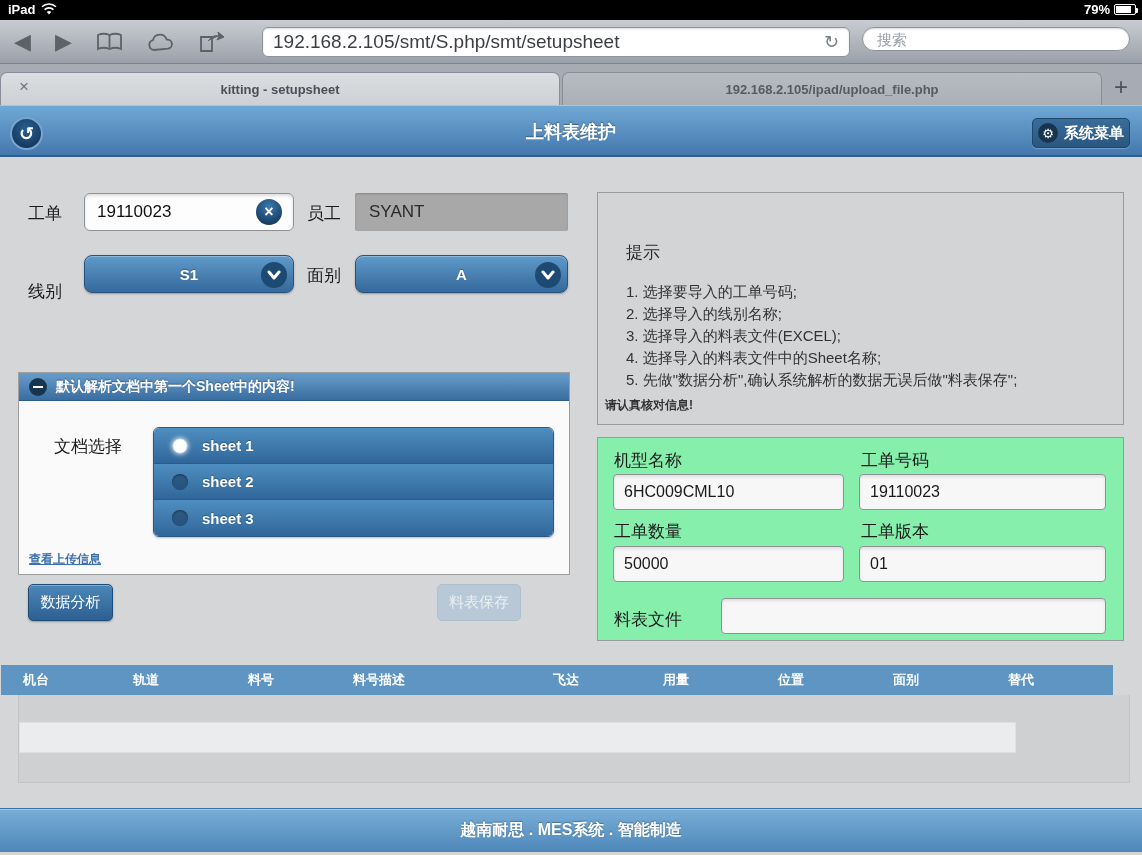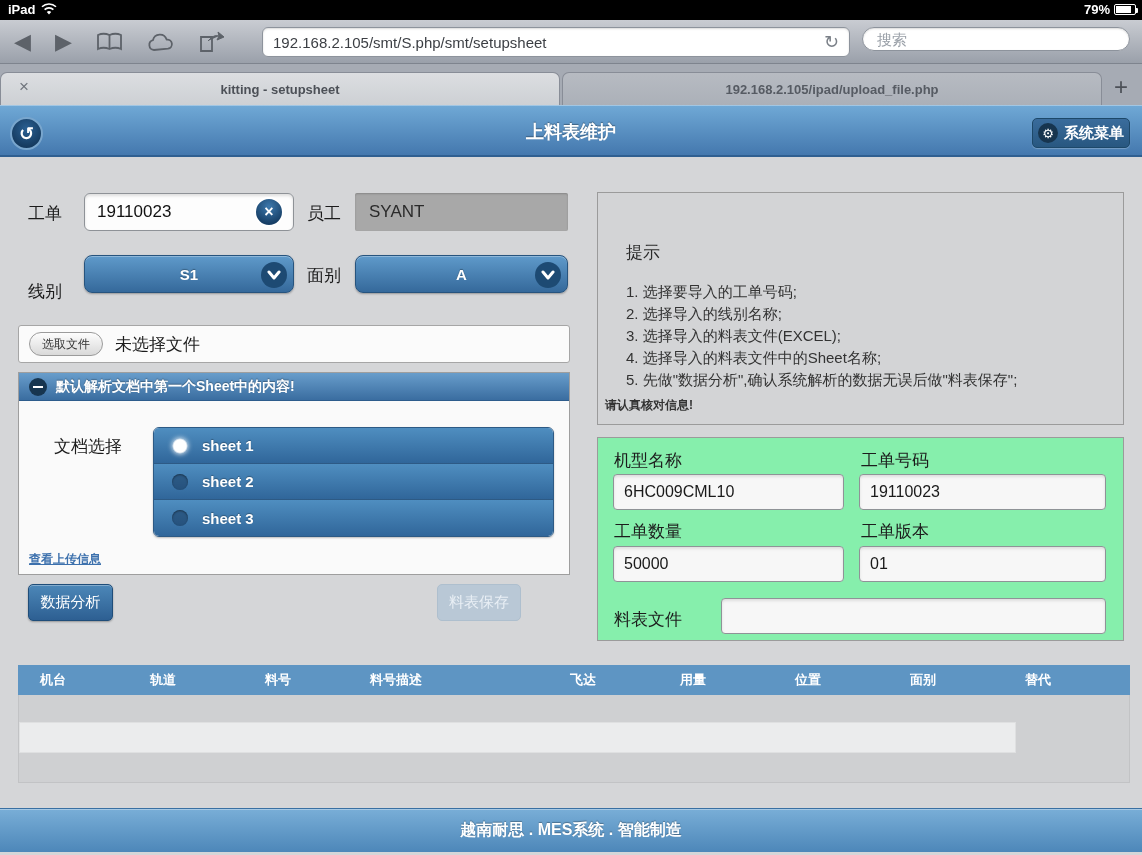--- a/index.html
+++ b/index.html
@@ -19,21 +19,21 @@
 
   
   .toolbar { position:absolute; left:0; top:20px; width:1142px; height:44px;
     background:linear-gradient(#c9ccd2,#9aa0aa); border-bottom:1px solid #7e848e; }
   .tb-icons { position:absolute; left:14px; top:0; height:44px; display:flex; align-items:center; gap:24px; }
   .nav-arrow { font-size:22px; color:#5d6269; line-height:1; }
   .tb-svg { display:block; }
   .urlfield { position:absolute; left:262px; top:7px; width:588px; height:30px; background:#fff;
     border:1px solid #8d939c; border-radius:6px; display:flex; align-items:center; padding:0 10px;
     box-shadow:inset 0 1px 2px rgba(0,0,0,.15); }
-  .urlfield .urltext { flex:1; font-size:15px; color:#3c3f44; white-space:nowrap; overflow:hidden; }
+  .urlfield .urltext { flex:1; font-size:19px; color:#3c3f44; white-space:nowrap; overflow:hidden; }
   .urlfield .reload { font-size:18px; color:#7b8088; }
   .searchfield { position:absolute; left:862px; top:7px; width:268px; height:24px; background:#fff;
     border:1px solid #8d939c; border-radius:15px; padding:0 14px; font-size:15px; color:#3c3f44;
     box-shadow:inset 0 1px 2px rgba(0,0,0,.15); outline:none; font-family:inherit; }
   .searchfield::placeholder { color:#9aa0a8; }
 
   
   .tabbar { position:absolute; left:0; top:64px; width:1142px; height:41px; background:#a6abb4; }
   .tab { position:absolute; top:8px; height:33px; border:1px solid #888d97; border-bottom:none;
     border-radius:7px 7px 0 0; display:flex; align-items:center; justify-content:center; }
@@ -126,21 +126,21 @@
   .tipsfooter { position:absolute; left:7px; top:204px; font-size:12px; font-weight:bold; color:#333; }
 
   .infopanel { position:absolute; left:597px; top:437px; width:527px; height:204px;
     background:#86efac; border:1px solid #9b9b9b; }
   .ip-label { position:absolute; font-size:17px; color:#1c1c1c; }
   .ip-input { position:absolute; height:36px; background:#f7f7f7; border:1px solid #8f9397; border-radius:4px;
     box-shadow:inset 0 2px 3px rgba(0,0,0,.1); font-size:16px; color:#1a1a1a;
     display:flex; align-items:center; padding:0 10px; }
 
   
-  .ptable-hd { position:absolute; left:18px; top:665px; width:1112px; height:30px; background:#5e95c3;
+  .ptable-hd { position:absolute; left:1px; top:665px; width:1112px; height:30px; background:#5e95c3;
     display:flex; }
   .ptable-hd .th { height:30px; display:flex; align-items:center; padding-left:22px;
     color:#fff; font-size:13px; font-weight:bold; }
   .tc0{width:110px;} .tc1{width:115px;} .tc2{width:105px;} .tc3{width:200px;} .tc4{width:110px;}
   .tc5{width:115px;} .tc6{width:115px;} .tc7{width:115px;} .tc8{width:127px;}
   .ptable-body { position:absolute; left:18px; top:695px; width:1112px; height:88px; background:#cfd0d2;
     border:1px solid #c2c3c5; border-top:none; }
   .emptyrow { position:absolute; left:0; top:27px; width:997px; height:31px; background:#ebeced;
     border:1px solid #dfe0e1; }
 
@@ -244,24 +244,20 @@
   <span class="flabel" style="left:307px; top:264px;">面别</span>
   <div class="dropdown" style="left:355px; top:255px; width:213px;">
     <span class="dd-value">A</span>
     <span class="dd-circle">
       <svg width="14" height="10" viewBox="0 0 14 10">
           <polyline points="2,2 7,8 12,2" fill="none" stroke="#fff" stroke-width="3" stroke-linecap="round" stroke-linejoin="round"></polyline>
         </svg>
     </span>
   </div>
 
-  <div class="filebox">
-    <span class="choosefile">选取文件</span>
-    <span class="filestatus">未选择文件</span>
-  </div>
 
   <div class="sheetpanel">
     <div class="sheetpanel-hd">
       <span class="collapse-circle"></span>
       <span class="sheetpanel-hd-label">默认解析文档中第一个Sheet中的内容!</span>
     </div>
     <span class="doclabel">文档选择</span>
     <div class="sheetgroup">
       <div class="sheetopt">
         <span class="radio radio-on"></span>

